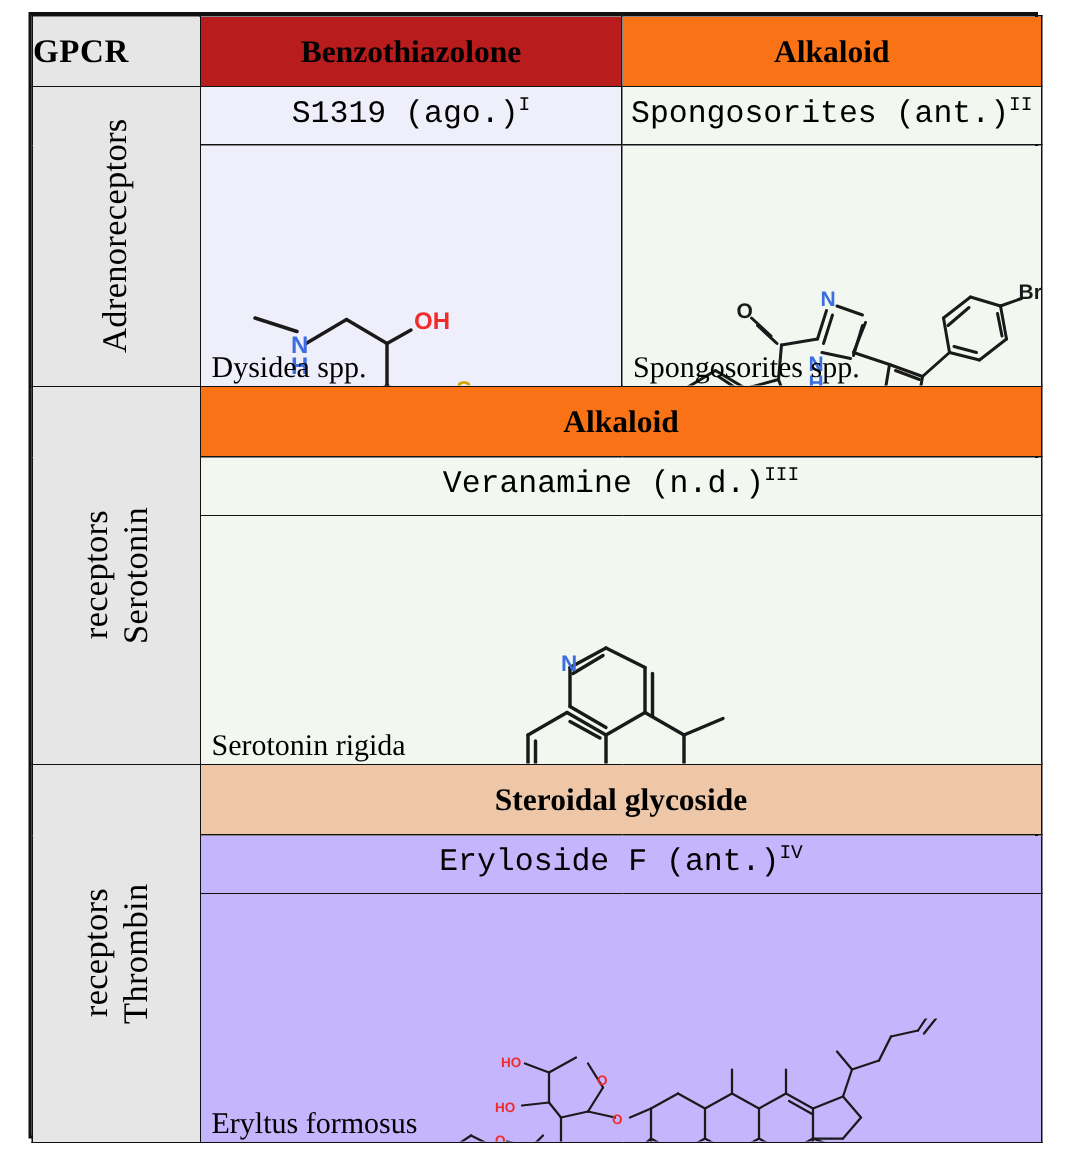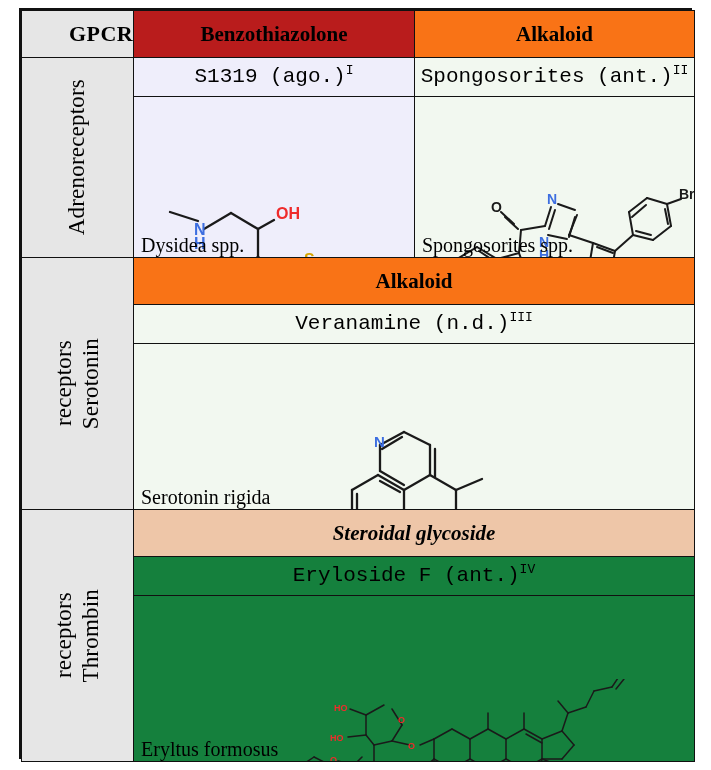--- a/index.html
+++ b/index.html
@@ -39,36 +39,36 @@
   }
 
   
   col.c-gpcr  { width: 112px; }
   col.c-left  { width: 281px; }
   col.c-right { width: 280px; }
 
   
   .hdr-gpcr {
     background: #e6e6e6;
-    text-align: right;
+    text-align: left;
     font-weight: bold;
     font-size: 22px;
     letter-spacing: .4px;
     height: 46px;
     margin-left: 28px;
   }
   .hdr-class {
     text-align: center;
     font-weight: bold;
     font-size: 21px;
     height: 46px;
   }
   .bg-purple { background: #b91c1c; }
   .bg-green  { background: #f97316; }
-  .bg-orange { background: #eec6a8; font-style: italic; }
+  .bg-orange { background: #eec6a8; }
 
   
   .rot-cell {
     background: #e6e6e6;
     text-align: center;
     vertical-align: middle;
     padding: 0;
   }
   .rot-inner {
     display: flex;
@@ -96,21 +96,21 @@
     line-height: 1.1;
     font-family: Liberation Mono, monospace;
   }
   .cmpd sup {
     font-size: 13px;
     vertical-align: super;
     line-height: 0;
   }
   .bg-purple-lt { background: #efeefb; }
   .bg-green-lt  { background: #f2f8f0; }
-  .bg-orange-lt { background: #15803d; }
+  .bg-orange-lt { background: #c4b5fd; }
 
   
   .struct {
     height: 160px;
     position: relative;
     overflow: hidden;
   }
   .struct.tall { height: 165px; }
   .struct svg {
     position: absolute;

